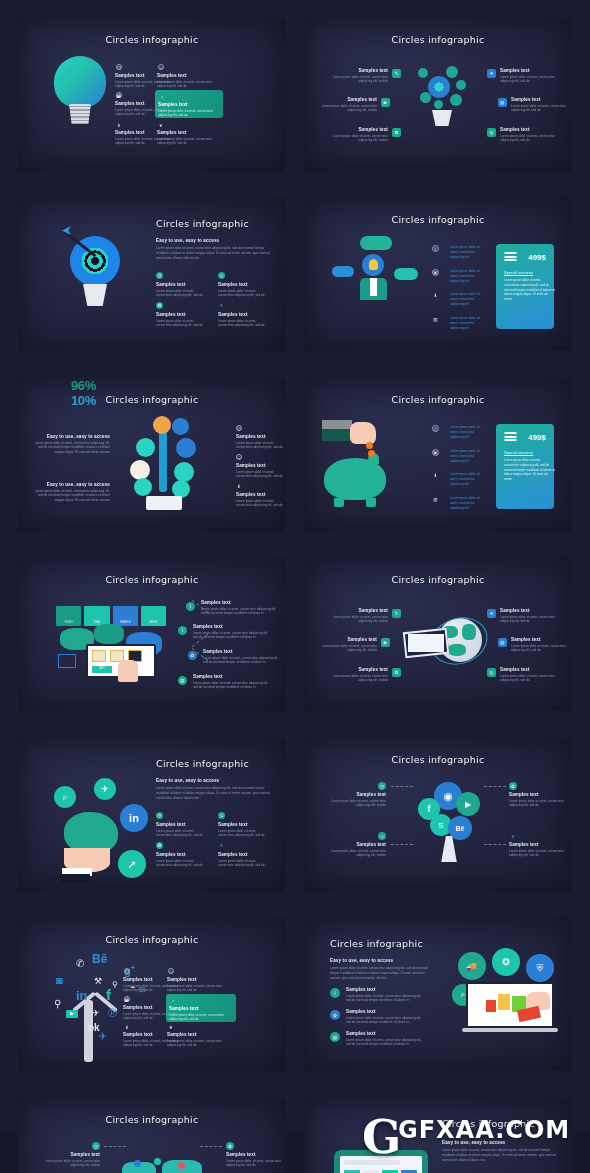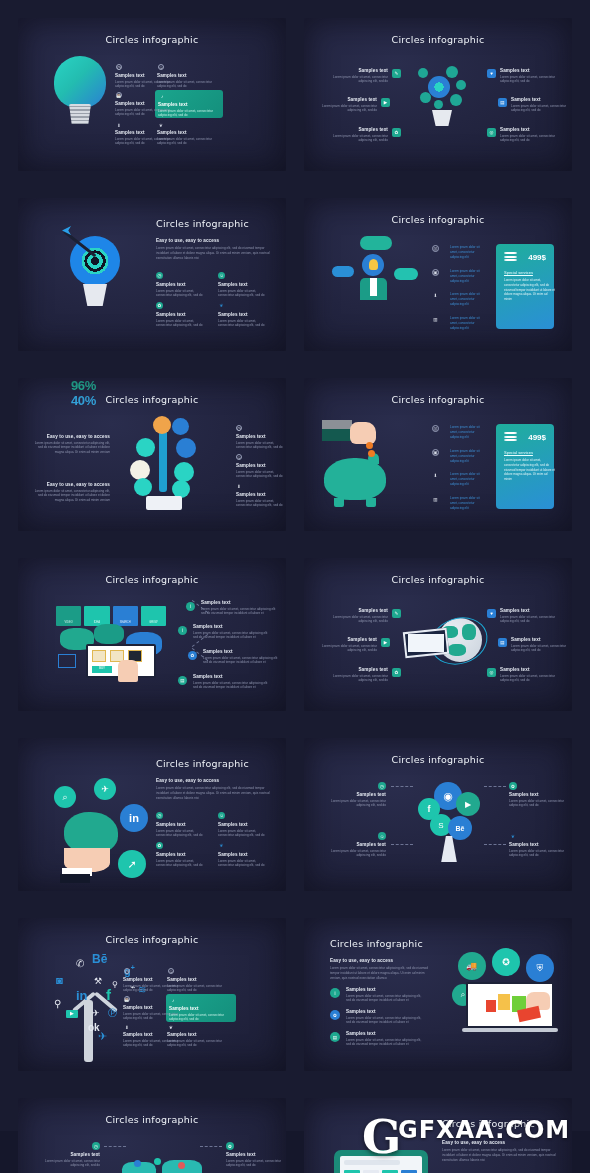--- a/index.html
+++ b/index.html
@@ -342,21 +342,21 @@
         <div style="position:absolute;left:46px;top:46px;width:20px;height:20px;border-radius:50%;background:#2ad4c4;"></div>
         <div style="position:absolute;left:6px;top:62px;width:18px;height:18px;border-radius:50%;background:#2ad4c4;"></div>
         <div style="position:absolute;left:44px;top:64px;width:18px;height:18px;border-radius:50%;background:#2ad4c4;"></div>
         <div style="position:absolute;left:18px;top:80px;width:36px;height:14px;background:#eef1f6;border-radius:2px;"></div>
       </div>
       <div class="big-pct" style="left:14px;top:40px;width:78px;">96%</div>
       <div class="tb r" style="left:14px;top:56px;width:78px;">
         <div class="h">Easy to use, easy to access</div>
         <div class="p">Lorem ipsum dolor sit amet, consectetur adipiscing elit, sed do eiusmod tempor incididunt ut labore et dolore magna aliqua. Ut enim ad minim veniam</div>
       </div>
-      <div class="big-pct b2" style="left:14px;top:88px;width:78px;">40%</div>
+      <div class="big-pct b2" style="left:14px;top:88px;width:78px;">10%</div>
       <div class="tb r" style="left:14px;top:104px;width:78px;">
         <div class="h">Easy to use, easy to access</div>
         <div class="p">Lorem ipsum dolor sit amet, consectetur adipiscing elit, sed do eiusmod tempor incididunt ut labore et dolore magna aliqua. Ut enim ad minim veniam</div>
       </div>
       <div class="ico o" style="left:218px;top:47px;width:6px;height:6px;">◷</div>
       <div class="tb" style="left:218px;top:56px;width:52px;">
         <div class="h">Samples text</div>
         <div class="p">Lorem ipsum dolor sit amet, consectetur adipiscing elit, sed do</div>
       </div>
       <div class="ico o" style="left:218px;top:76px;width:6px;height:6px;">☺</div>

